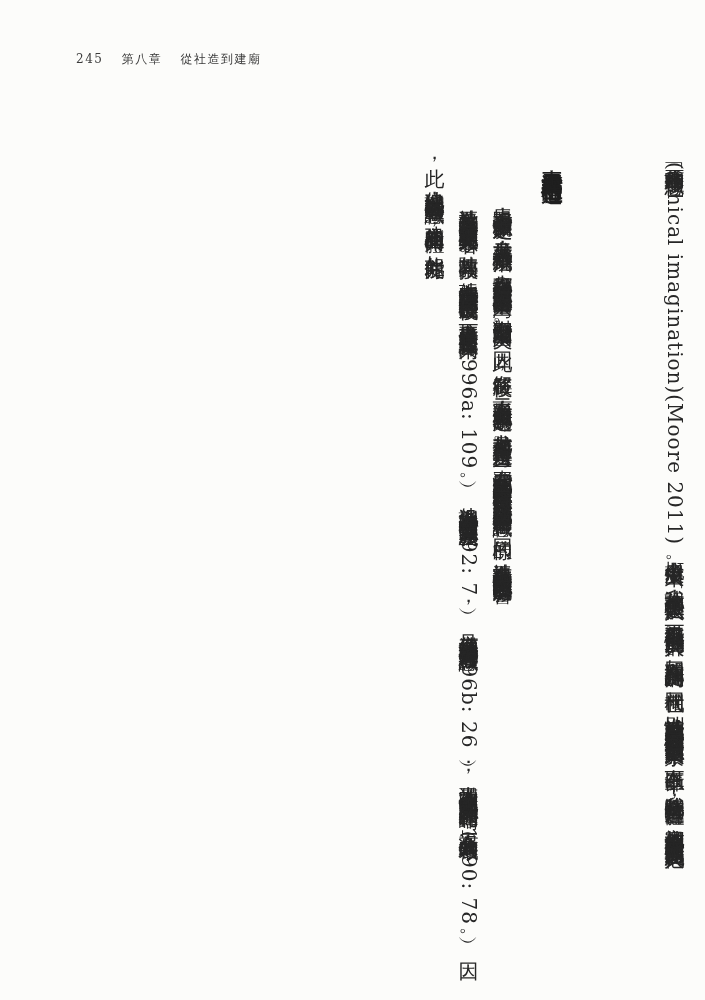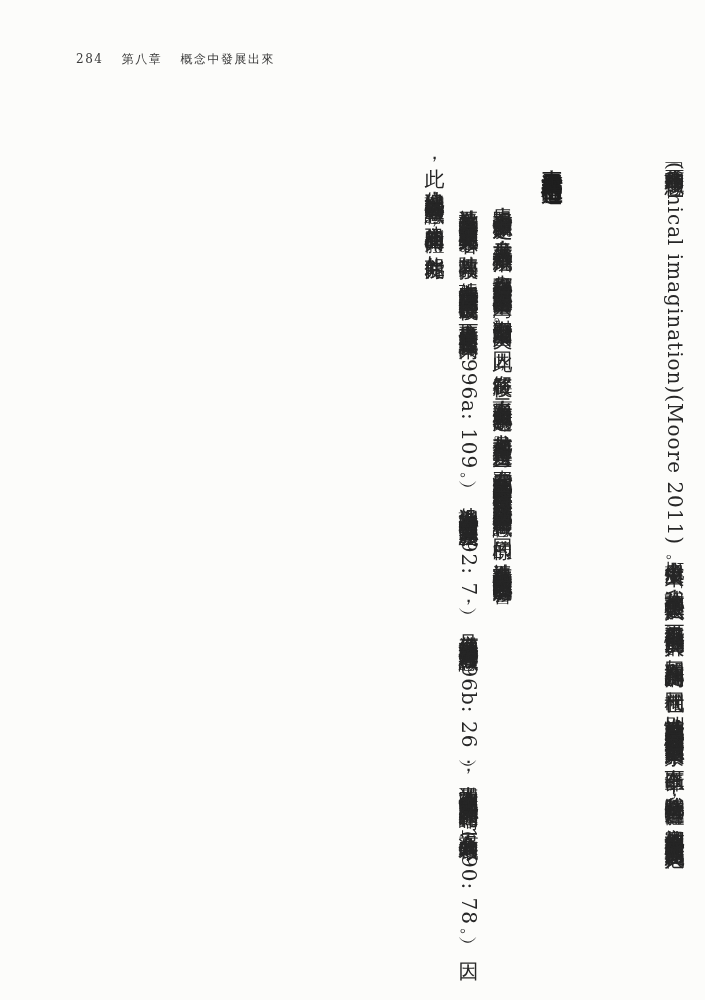--- a/index.html
+++ b/index.html
@@ -67,23 +67,23 @@
     color: #1f1f1f;
     letter-spacing: 2px;
   }
 </style>
 </head>
 <body>
 
 <div class="page">
 
   <header class="running-head">
-    <span class="rh-part">284</span>
+    <span class="rh-part">245</span>
     <span class="rh-part">第八章</span>
-    <span class="rh-part">概念中發展出來</span>
+    <span class="rh-part">從社造到建廟</span>
   </header>
 
   <main class="text-block">
     <p class="para">摩爾的「倫理想像」(ethical imagination)(Moore 2011)概念中發展出來。我認為「想像主體」可以是個人，也可能是不同世代或性別的一群人。如同我在導論所提到的：相同世代、性別或社會階層容易因共同的成長背景與工作性質形塑出類似的未來願景。在以下章節中，我將會特別關注這些群體，審視他們如何在改變的世界中尋找新的途徑觸及他人。</p>
 
     <h2 class="section-heading">臺灣與馬祖的社造</h2>
 
     <p class="para indent">馬祖跟臺灣有頗多相似之處，尤其是二者都經過威權統治，也都夾在兩個政治強權之間（對馬祖而言是中國與臺灣，對臺灣則是中國與美國）。因此，在解嚴後，二者面對不少相似且棘手的難題，尤其是如何重新整合與定位自身。臺灣在一九九四年開始推動的社區總體營造（以下稱「社造」）即是企圖在威權統治結束後創造新的社群意識。同樣的，社造在馬祖對於島嶼人們的認同也產生廣泛的影響。</p>
 
     <p class="para indent">社造主要的策劃者是當時擔任文建會副主委的文化人類學者：陳其南教授。他主張臺灣在解除威權統治與經濟高度成長後，接下來要做的是社會重建工作（陳其南，1996a: 109）。他認為過去的臺灣社會不但有強烈的家族主義（1992: 7），且充滿傳統的地方主義與封建的族群意識（1996b: 26）；漢人的宗教信仰也向來屬於「私人的」與「精神的」範疇，沒有介入公共的領域中（1990: 78）。因此，他建議以社造創造新的社區意識，建立新的生命共同體，如此方能使</p>

